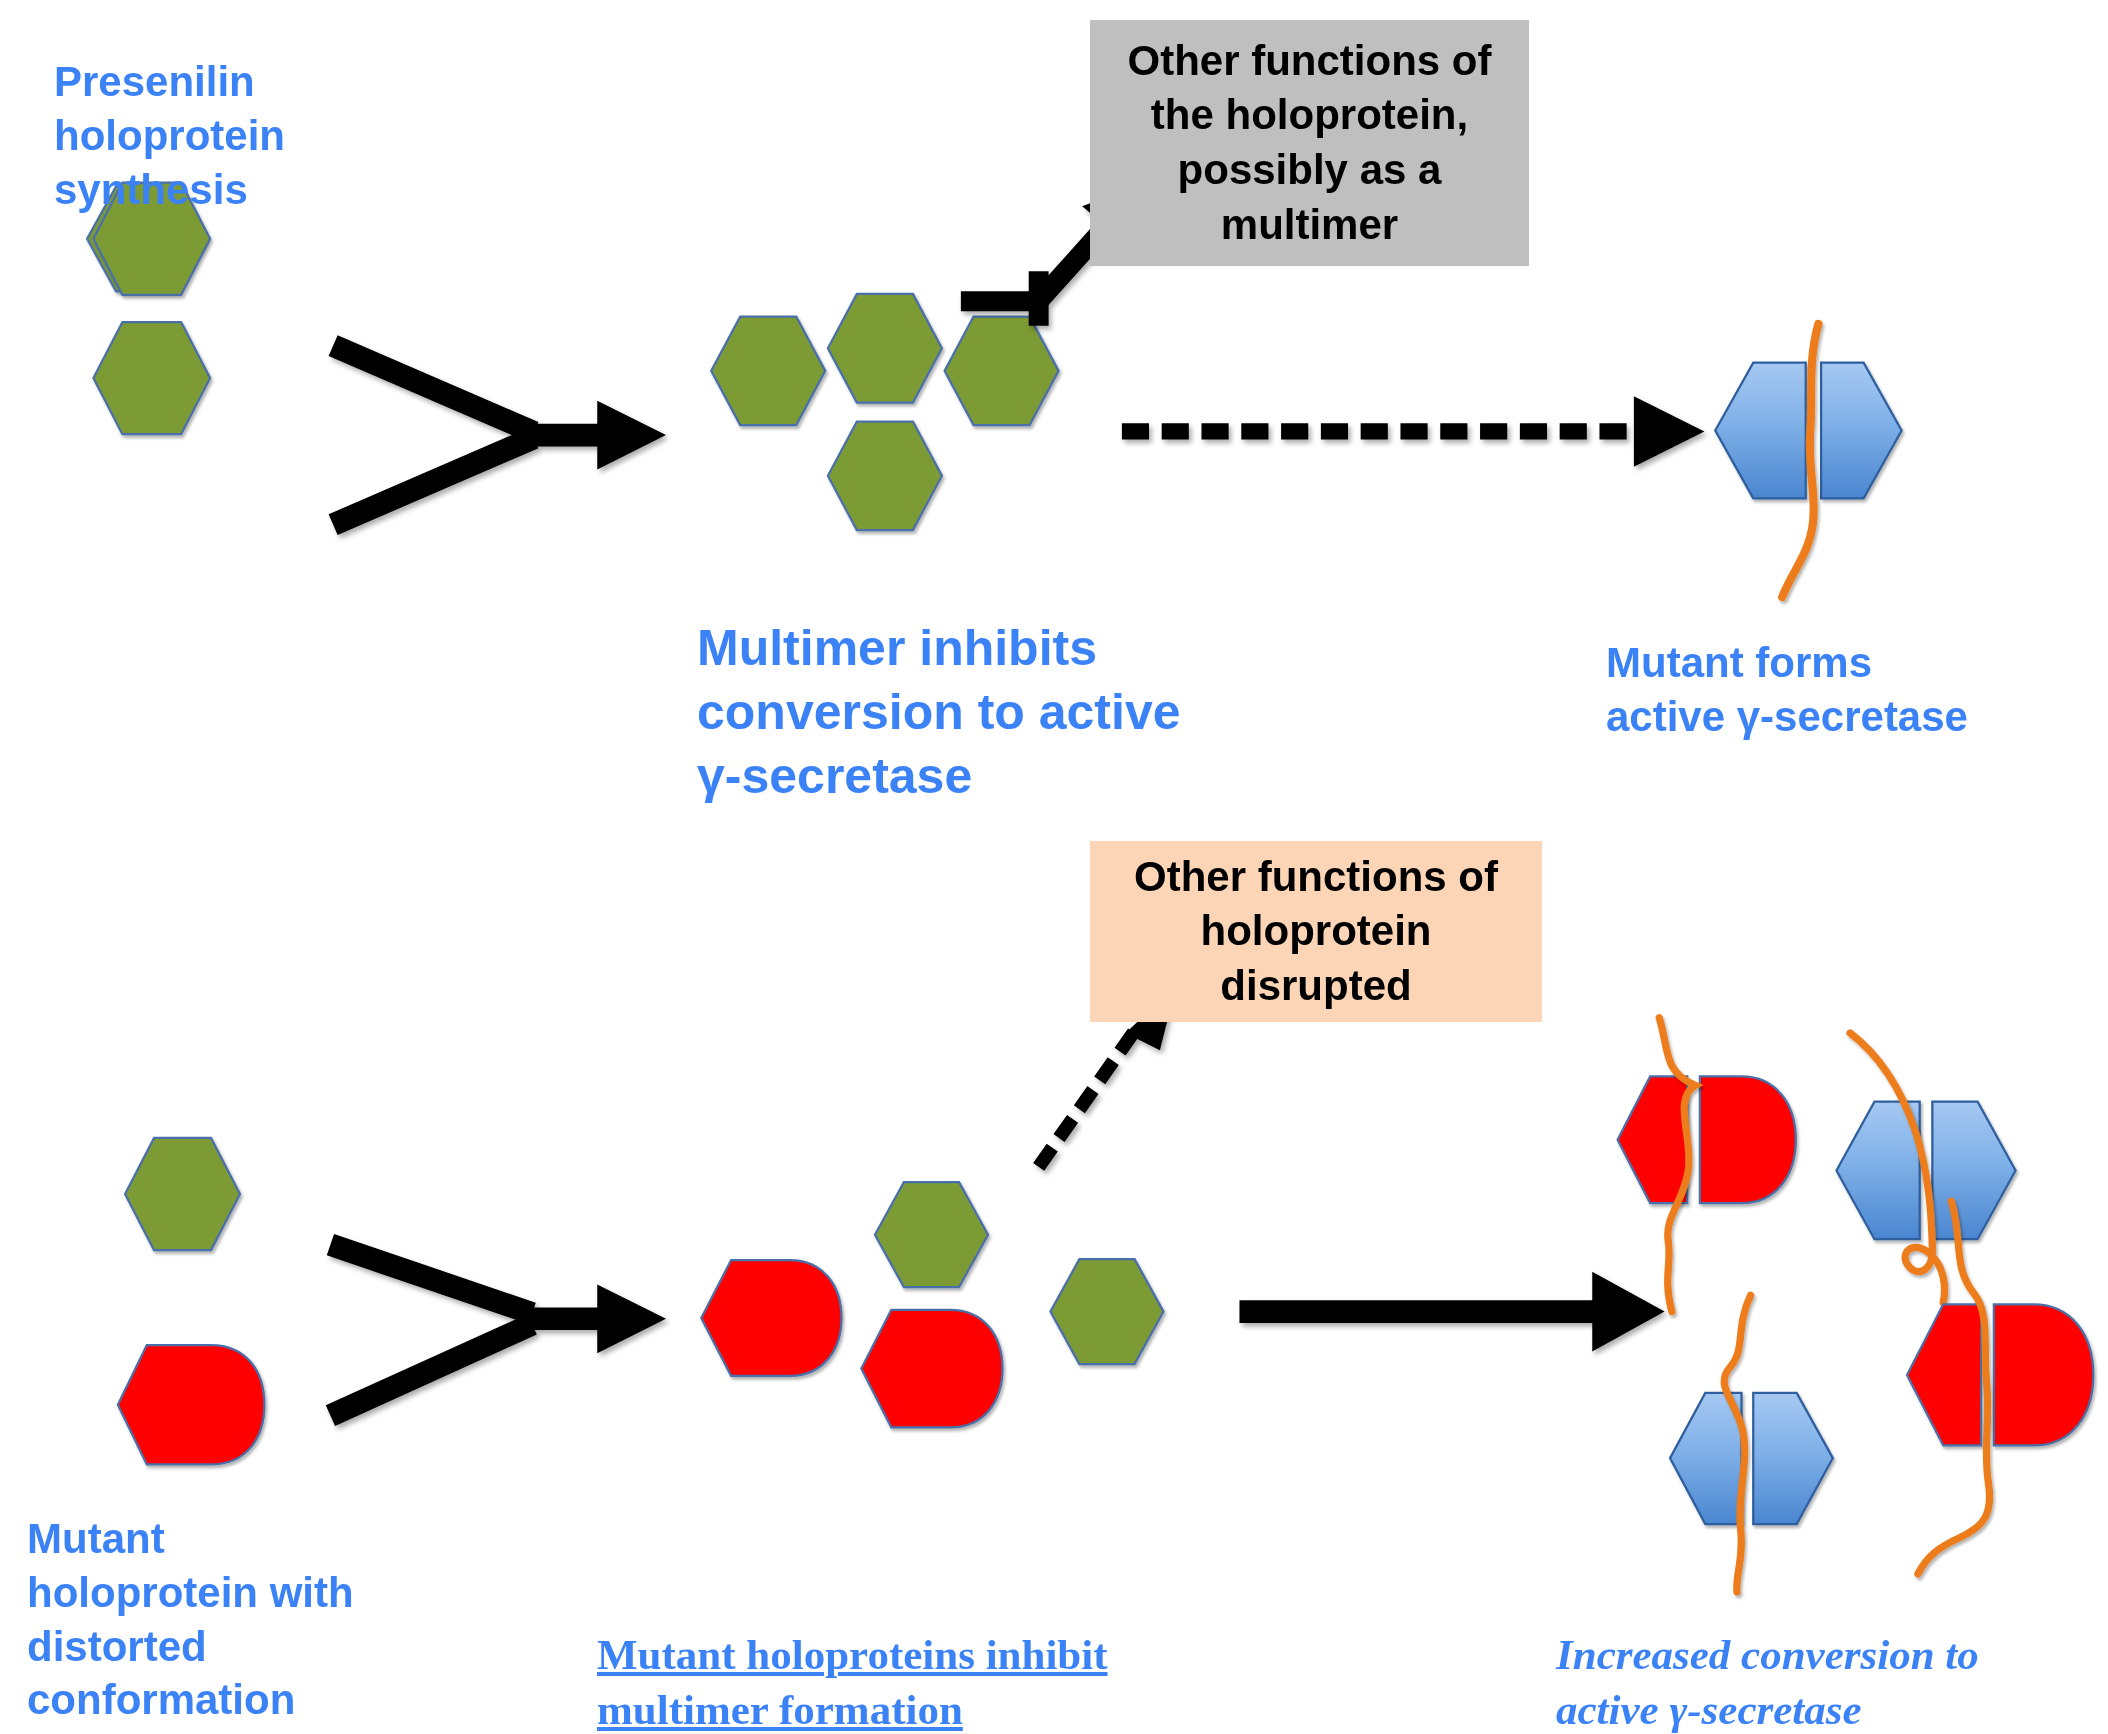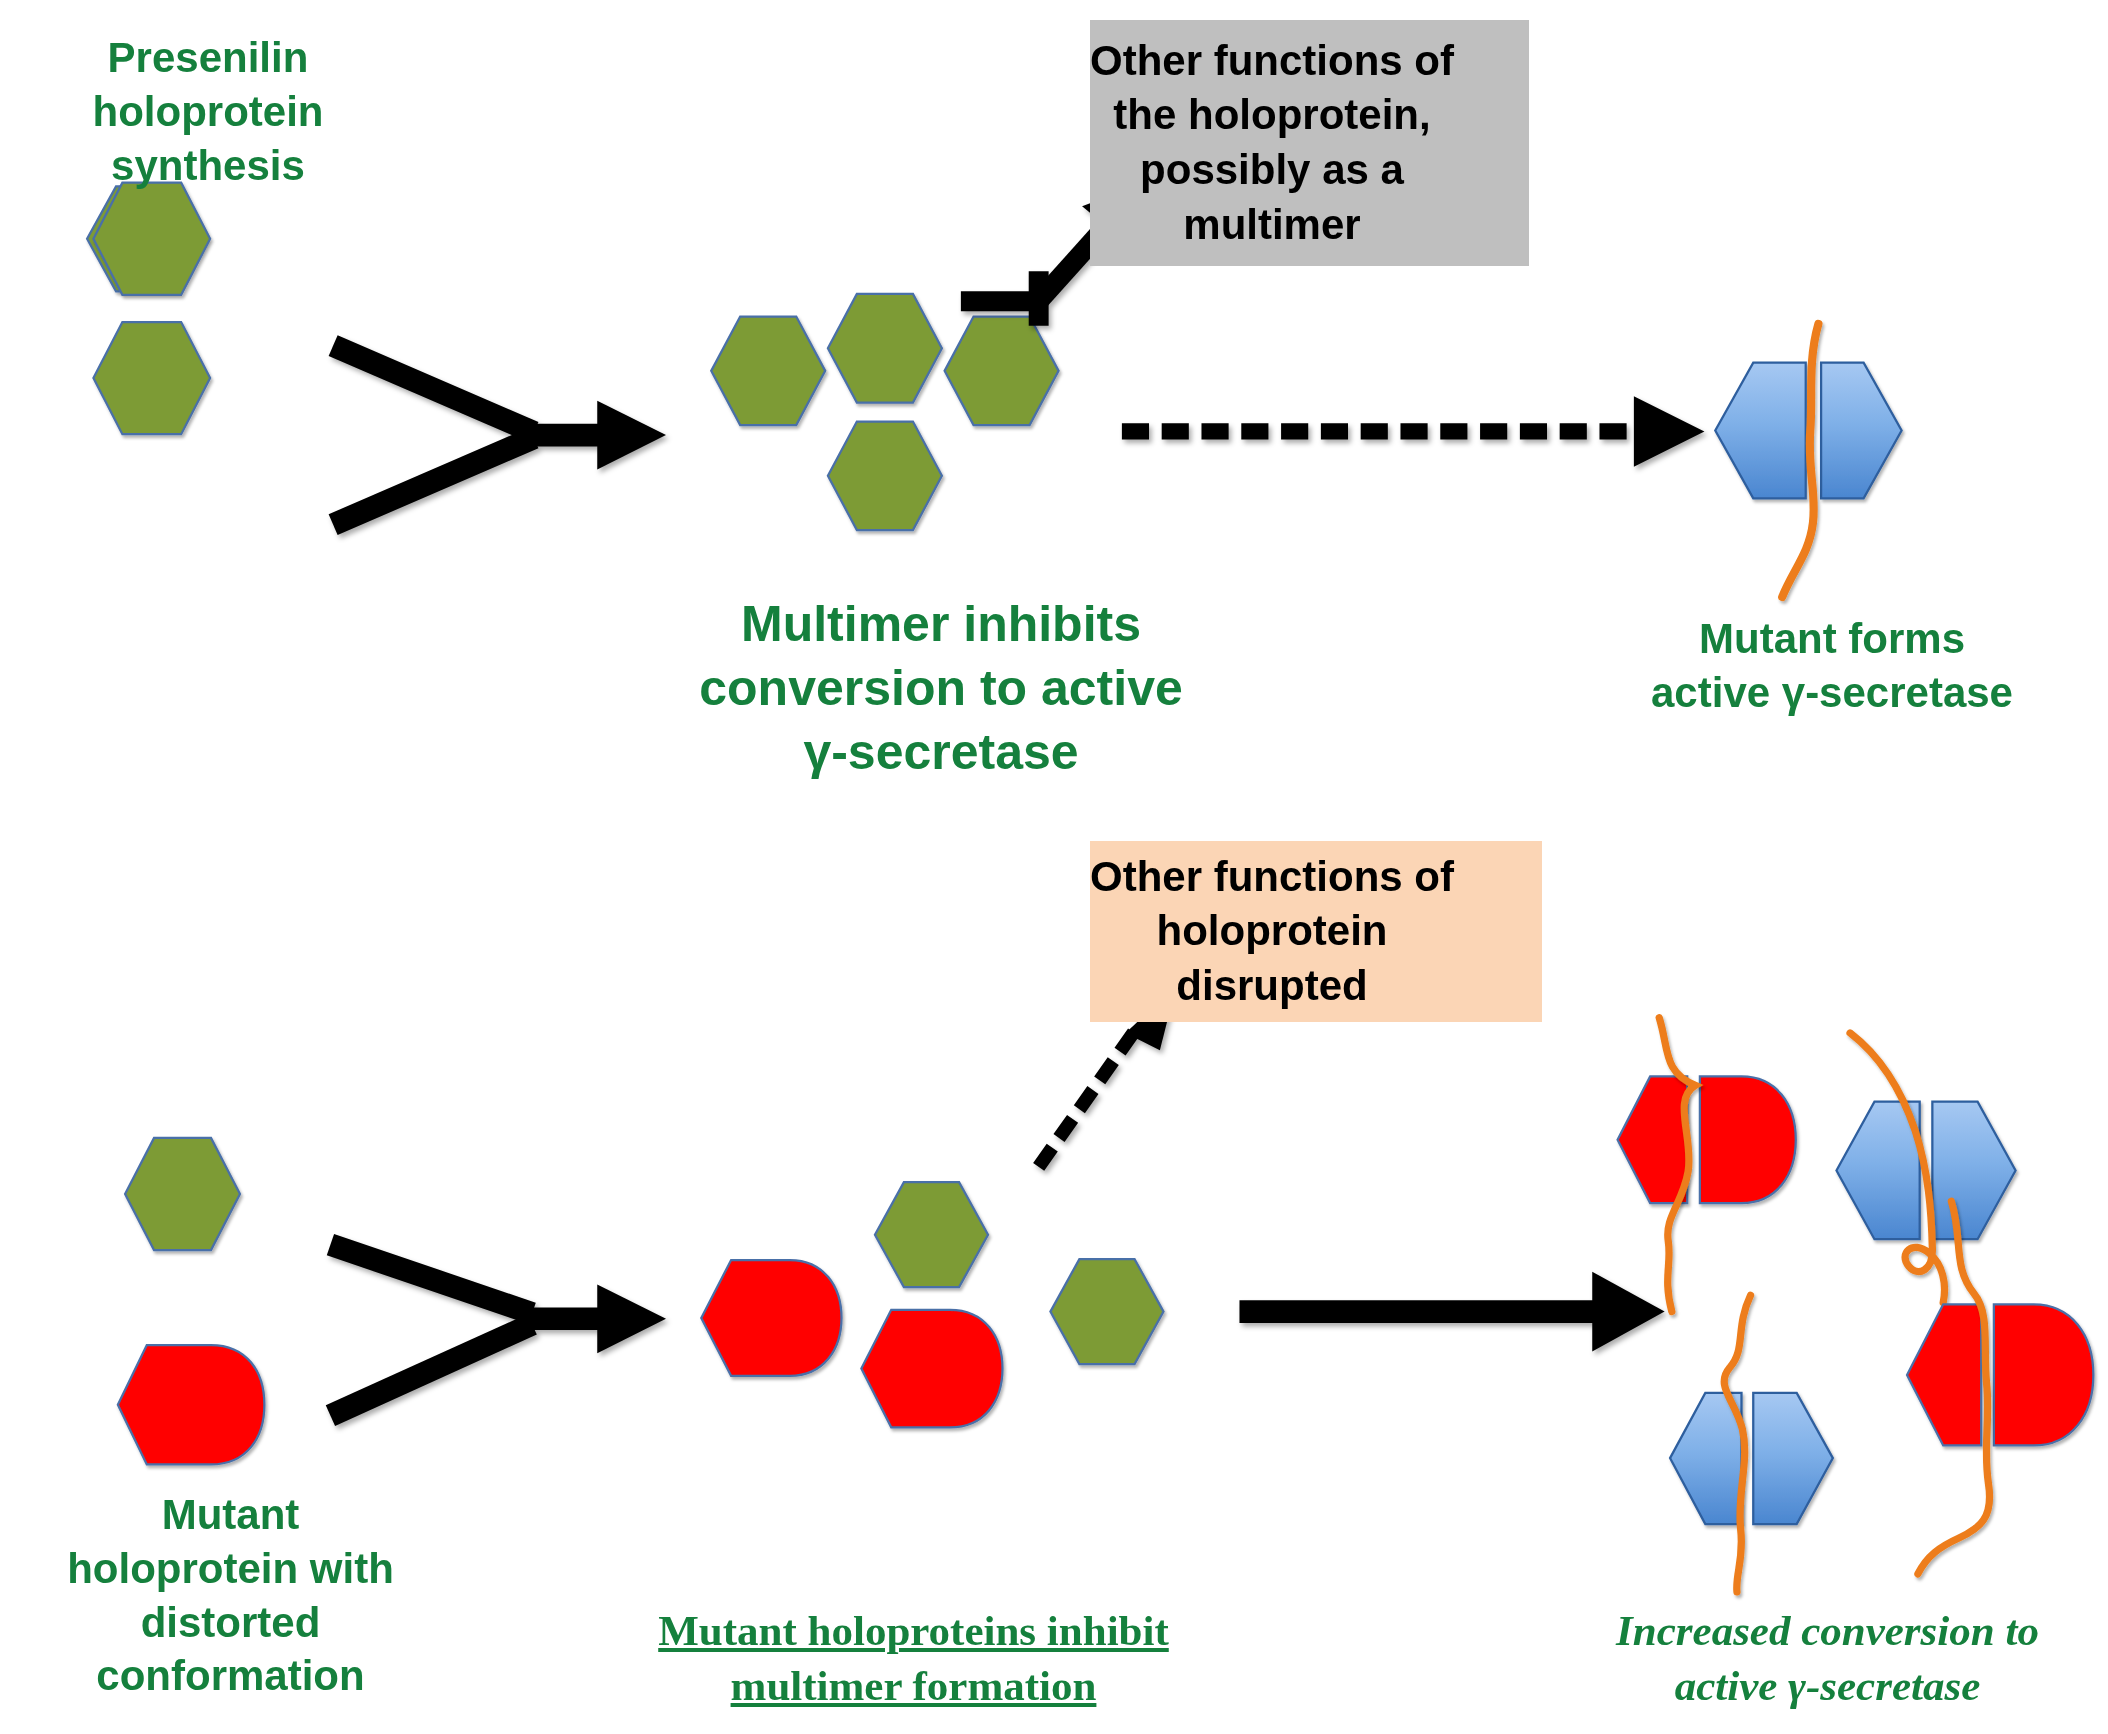--- a/index.html
+++ b/index.html
@@ -1,22 +1,22 @@
 <!DOCTYPE html>
 <html style="font-size:14.5px"><head>
 <meta charset="utf-8">
 <style>
   html,body{margin:0;padding:0;background:#ffffff;}
   body{width:2109px;height:1734px;position:relative;overflow:hidden;
        font-family:"Liberation Sans",sans-serif;color:#000;}
   #stage{position:absolute;left:0;top:0;width:2109px;height:1734px;}
-  .txt{position:absolute;text-align:center;font-weight:bold;line-height:1.28;color:#15803d;white-space:pre-line;}
+  .txt{position:absolute;text-align:left;font-weight:bold;line-height:1.28;color:#3b82f6;white-space:pre-line;margin-top:24px;}
   .sans{font-family:"Liberation Sans",sans-serif;}
   .serif{font-family:"Liberation Serif",serif;}
-  .callout{position:absolute;display:flex;align-items:center;justify-content:flex-start;
+  .callout{position:absolute;display:flex;align-items:center;justify-content:center;
            text-align:center;font-weight:bold;line-height:1.3;white-space:pre-line;}
   svg{position:absolute;left:0;top:0;overflow:visible;}
   .lyr{position:absolute;left:0;top:0;width:2109px;height:1734px;pointer-events:none;}
 </style>
 </head>
 <body>
 
 <div id="stage">
 
   <svg class="lyr" width="2109" height="1734" viewBox="0 0 2331 1917">

